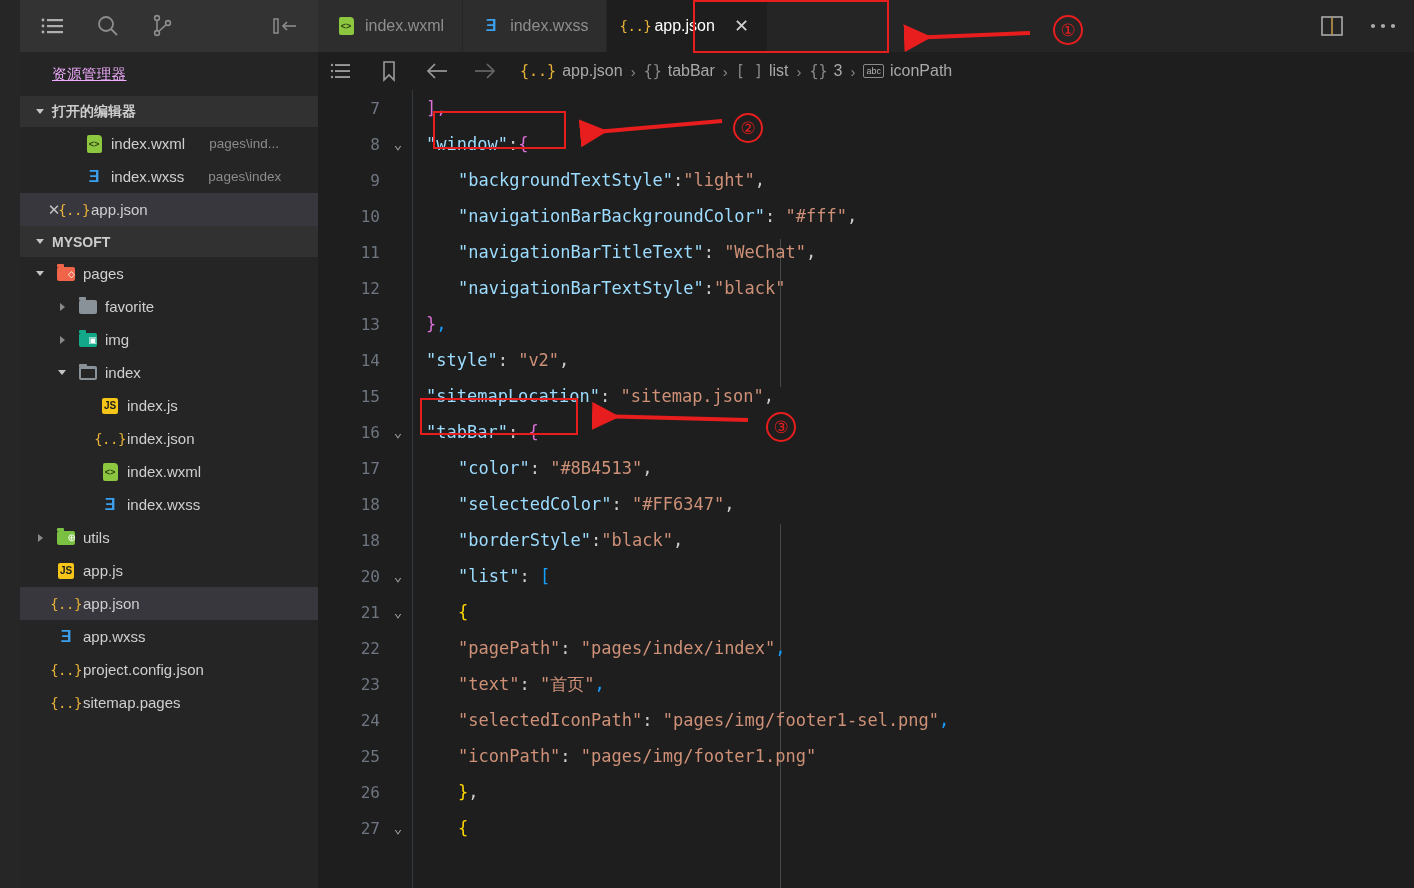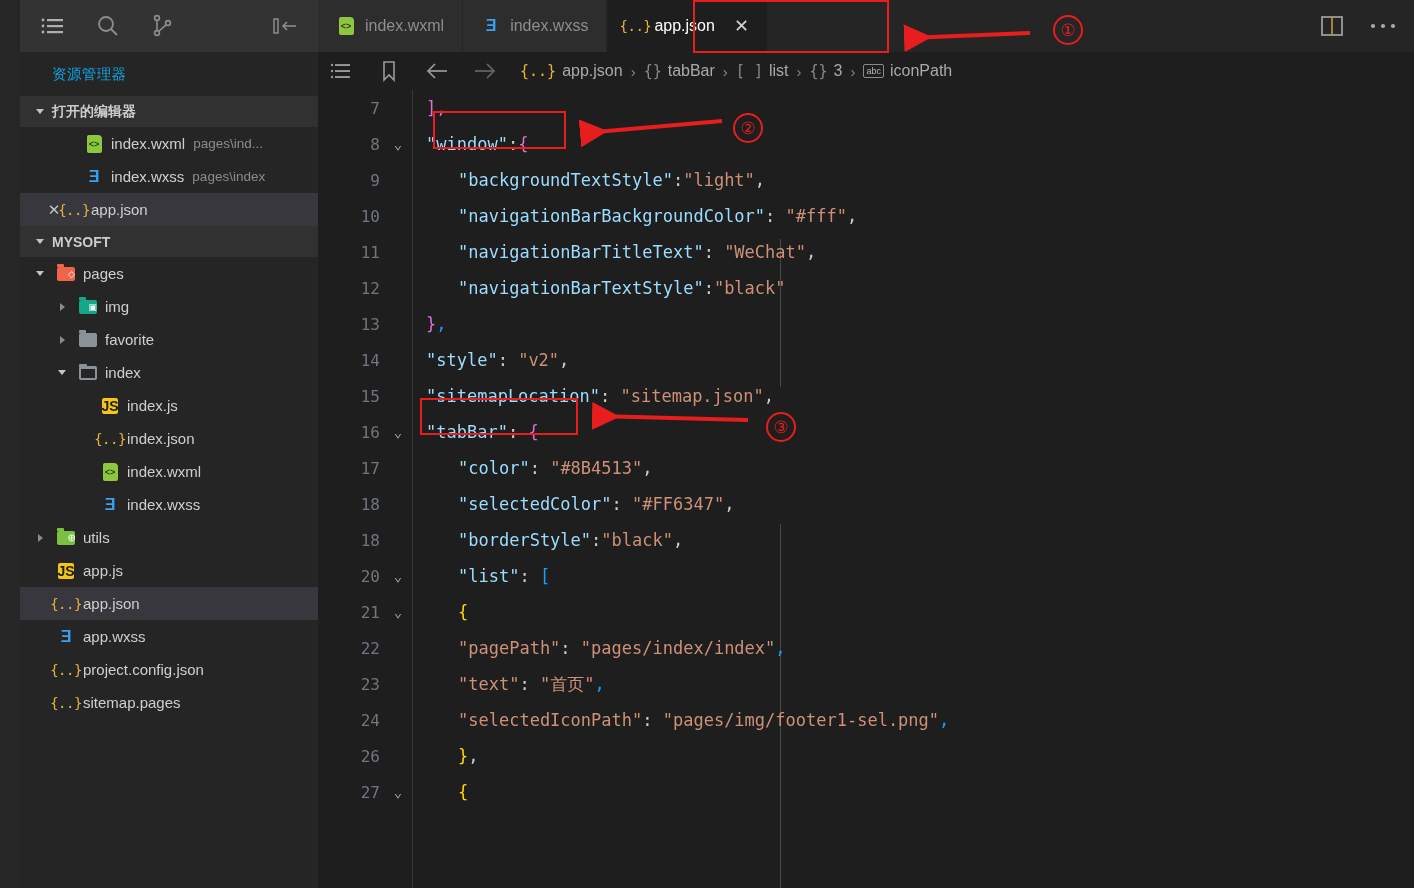--- a/index.html
+++ b/index.html
@@ -46,23 +46,24 @@
     opacity: .85;
   }
   .sb-icon svg { display:block; }
   .sb-icon-collapse {
     position: absolute; right: 20px; top: 50%; transform: translateY(-50%);
   }
   .sidebar-title {
     height: 44px;
     display: flex; align-items: center;
     padding-left: 32px;
-    color: #0ea5e9;
+    color: #f0abfc;
     font-size: 14.5px;
     letter-spacing: .4px;
+    text-decoration: underline;
   }
   .section-header {
     height: 31px;
     background: #313131;
     display: flex; align-items: center;
     padding-left: 12px;
     color: #cccccc;
     font-size: 14px;
     font-weight: bold;
     gap: 4px;
@@ -85,38 +86,38 @@
   .row {
     height: 33px;
     display: flex; align-items: center;
     color: #cccccc;
     font-size: 15px;
     white-space: nowrap;
     cursor: pointer;
   }
   .row.selected { background: #37373d; }
   .row .label { color: #cfcfcf; }
-  .row .desc { color: #8c8c8c; font-size: 13.5px; margin-left: 8px; text-align: right; }
+  .row .desc { color: #8c8c8c; font-size: 13.5px; margin-left: 24px; text-align: right; }
   .ficon {
     width: 20px; height: 20px; flex: 0 0 20px;
     margin-right: 7px;
     display: flex; align-items: center; justify-content: center;
     font-size: 14px;
   }
   .close-x {
     width: 20px; flex: 0 0 20px; text-align: center;
     color: #c5c5c5; font-size: 15px;
   }
 
   
   .ic-json { color: #e8b339; font-family: "DejaVu Sans Mono", monospace; font-size: 14px; letter-spacing:-.5px;}
   .ic-js {
     background: #f5c518; color: #1d1d1d;
     width: 16px; height: 16px; border-radius: 2px;
-    font-size: 14px; font-weight: bold;
+    font-size: 10px; font-weight: bold;
     display:flex; align-items:center; justify-content:center;
     font-family: "Liberation Sans", sans-serif;
   }
   .ic-wxss { color: #3ba0ee; font-weight: bold; font-size: 16px; font-family:"Liberation Sans", sans-serif;}
   .ic-wxml {
     background: #8dc63f; width: 15px; height: 18px; border-radius: 2px 4px 2px 2px;
     color: #2b3a12; font-size: 9px; font-weight: bold;
     display:flex; align-items:center; justify-content:center;
   }
   .ic-folder { width:18px; height:14px; border-radius: 2px; background: #8a9299; position: relative;}
@@ -351,32 +352,32 @@
           <span class="ficon">
             <span class="ic-folder-pages"></span>
           </span>
           <span class="label">pages</span>
         </div>
         <div class="row">
           <span style="width:34px;flex:0 0 34px"></span>
           <span class="twisty right"></span>
           <span style="width:8px;flex:0 0 8px"></span>
           <span class="ficon">
-            <span class="ic-folder-img"></span>
-          </span>
-          <span class="label">img</span>
+            <span class="ic-folder"></span>
+          </span>
+          <span class="label">favorite</span>
         </div>
         <div class="row">
           <span style="width:34px;flex:0 0 34px"></span>
           <span class="twisty right"></span>
           <span style="width:8px;flex:0 0 8px"></span>
           <span class="ficon">
-            <span class="ic-folder"></span>
-          </span>
-          <span class="label">favorite</span>
+            <span class="ic-folder-img"></span>
+          </span>
+          <span class="label">img</span>
         </div>
         <div class="row">
           <span style="width:34px;flex:0 0 34px"></span>
           <span class="twisty down"></span>
           <span style="width:8px;flex:0 0 8px"></span>
           <span class="ficon">
             <span class="ic-folder-open"></span>
           </span>
           <span class="label">index</span>
         </div>
@@ -588,20 +589,21 @@
           <div class="code-line"><span class="lnum">15</span><span class="fold"></span><span class="codetext" style="margin-left:2px"><span class="k">"sitemapLocation"</span><span class="p">: </span><span class="s">"sitemap.json"</span><span class="p">,</span></span></div>
           <div class="code-line"><span class="lnum">16</span><span class="fold">⌄</span><span class="codetext" style="margin-left:2px"><span class="k">"tabBar"</span><span class="p">: </span><span class="b1">{</span></span></div>
           <div class="code-line"><span class="lnum">17</span><span class="fold"></span><span class="codetext" style="margin-left:34px"><span class="k">"color"</span><span class="p">: </span><span class="s">"#8B4513"</span><span class="p">,</span></span></div>
           <div class="code-line"><span class="lnum">18</span><span class="fold"></span><span class="codetext" style="margin-left:34px"><span class="k">"selectedColor"</span><span class="p">: </span><span class="s">"#FF6347"</span><span class="p">,</span></span></div>
           <div class="code-line"><span class="lnum">18</span><span class="fold"></span><span class="codetext" style="margin-left:34px"><span class="k">"borderStyle"</span><span class="p">:</span><span class="s">"black"</span><span class="p">,</span></span></div>
           <div class="code-line"><span class="lnum">20</span><span class="fold">⌄</span><span class="codetext" style="margin-left:34px"><span class="k">"list"</span><span class="p">: </span><span class="b2">[</span></span></div>
           <div class="code-line"><span class="lnum">21</span><span class="fold">⌄</span><span class="codetext" style="margin-left:34px"><span class="b3">{</span></span></div>
           <div class="code-line"><span class="lnum">22</span><span class="fold"></span><span class="codetext" style="margin-left:34px"><span class="s">"pagePath"</span><span class="p">: </span><span class="s">"pages/index/index"</span><span class="b2">,</span></span></div>
           <div class="code-line"><span class="lnum">23</span><span class="fold"></span><span class="codetext" style="margin-left:34px"><span class="s">"text"</span><span class="p">: </span><span class="s">"首页"</span><span class="b2">,</span></span></div>
           <div class="code-line"><span class="lnum">24</span><span class="fold"></span><span class="codetext" style="margin-left:34px"><span class="s">"selectedIconPath"</span><span class="p">: </span><span class="s">"pages/img/footer1-sel.png"</span><span class="b2">,</span></span></div>
+          <div class="code-line"><span class="lnum">25</span><span class="fold"></span><span class="codetext" style="margin-left:34px"><span class="s">"iconPath"</span><span class="p">: </span><span class="s">"pages/img/footer1.png"</span></span></div>
           <div class="code-line"><span class="lnum">26</span><span class="fold"></span><span class="codetext" style="margin-left:34px"><span class="b3">}</span><span class="p">,</span></span></div>
           <div class="code-line"><span class="lnum">27</span><span class="fold">⌄</span><span class="codetext" style="margin-left:34px"><span class="b3">{</span></span></div>
           <div class="code-line"><span class="fold"></span></div>
         </div>
     </div>
   </div>
 
   <div id="anno-layer">
       <div class="anno-box" style="left: 693px; top: 0px; width: 196px; height: 53px;"></div>
       <div class="anno-num" style="left: 1053px; top: 15px;">①</div>

